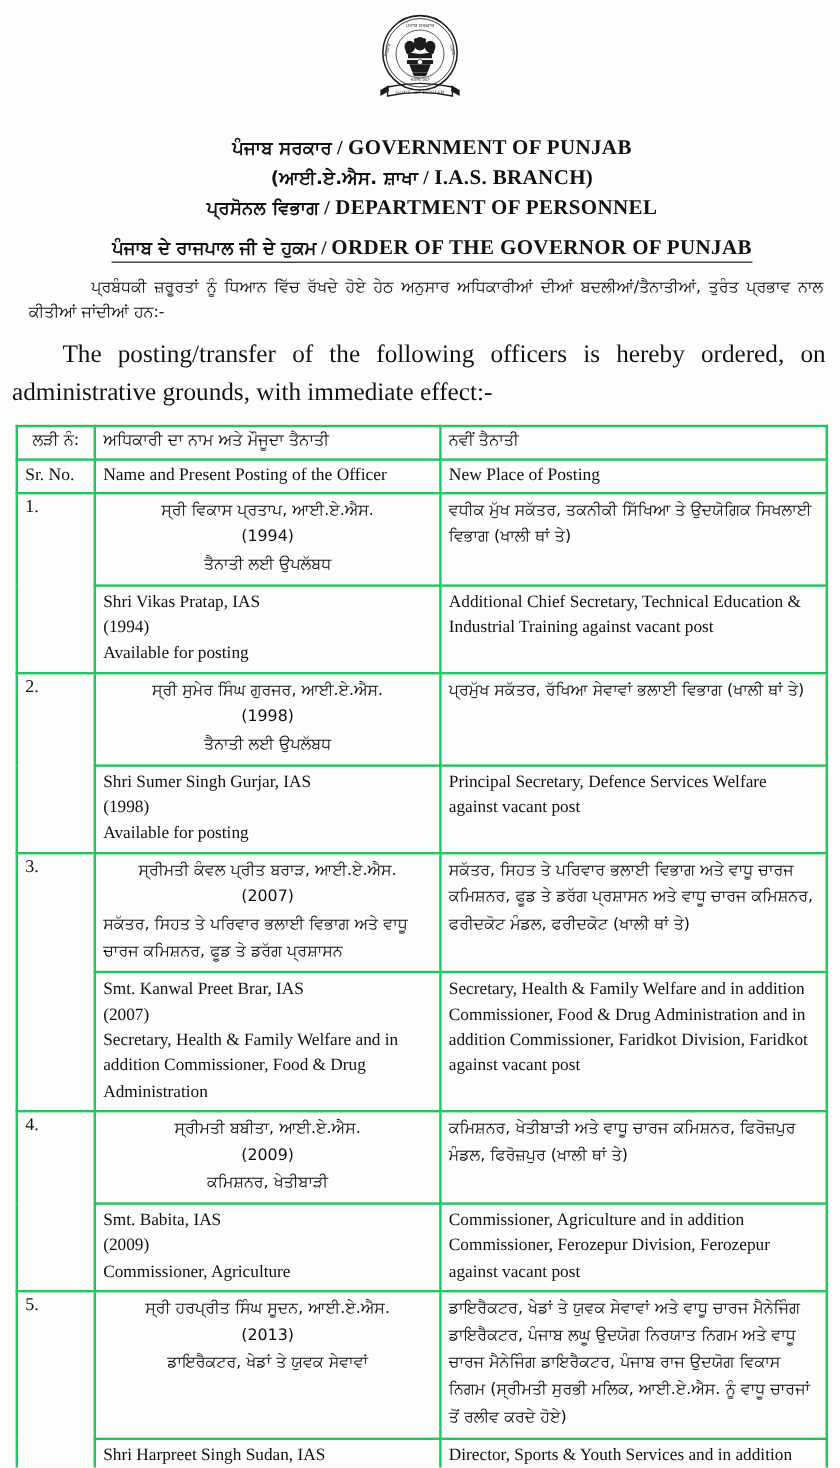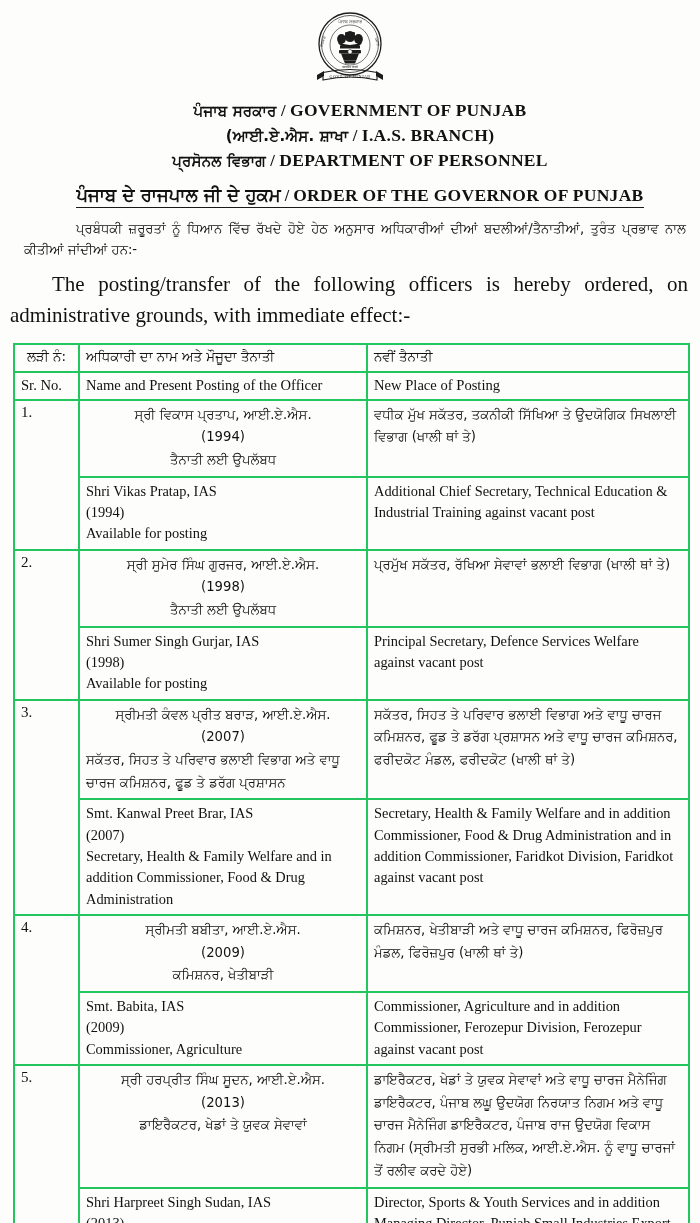--- a/index.html
+++ b/index.html
@@ -31,21 +31,21 @@
   }
   .emblem {
     width: 82px;
     height: 86px;
     display: block;
   }
 
   
   .heading {
     text-align: center;
-    margin-top: 4px;
+    margin-top: 16px;
     padding-left: 20px;
   }
   .heading-line {
     font-weight: bold;
     font-size: 16.5px;
     line-height: 1.42;
     letter-spacing: 0.2px;
     white-space: nowrap;
   }
   .pb {
@@ -62,21 +62,21 @@
     margin-top: 11px;
     text-align: center;
   }
   .order-line .inner {
     display: inline-block;
     border-bottom: 1.6px solid #1a1a1a;
     padding-bottom: 1px;
     font-weight: bold;
     font-size: 16px;
   }
-  .order-line .pb { font-size: 18px; }
+  .order-line .pb { font-size: 15px; }
 
   
   .para-pb {
     margin: 10px 14px 0 24px;
     font-family: "DejaVu Sans", "Liberation Sans", sans-serif;
     font-size: 13.2px;
     line-height: 1.62;
     text-align: justify;
     text-indent: 52px;
   }

